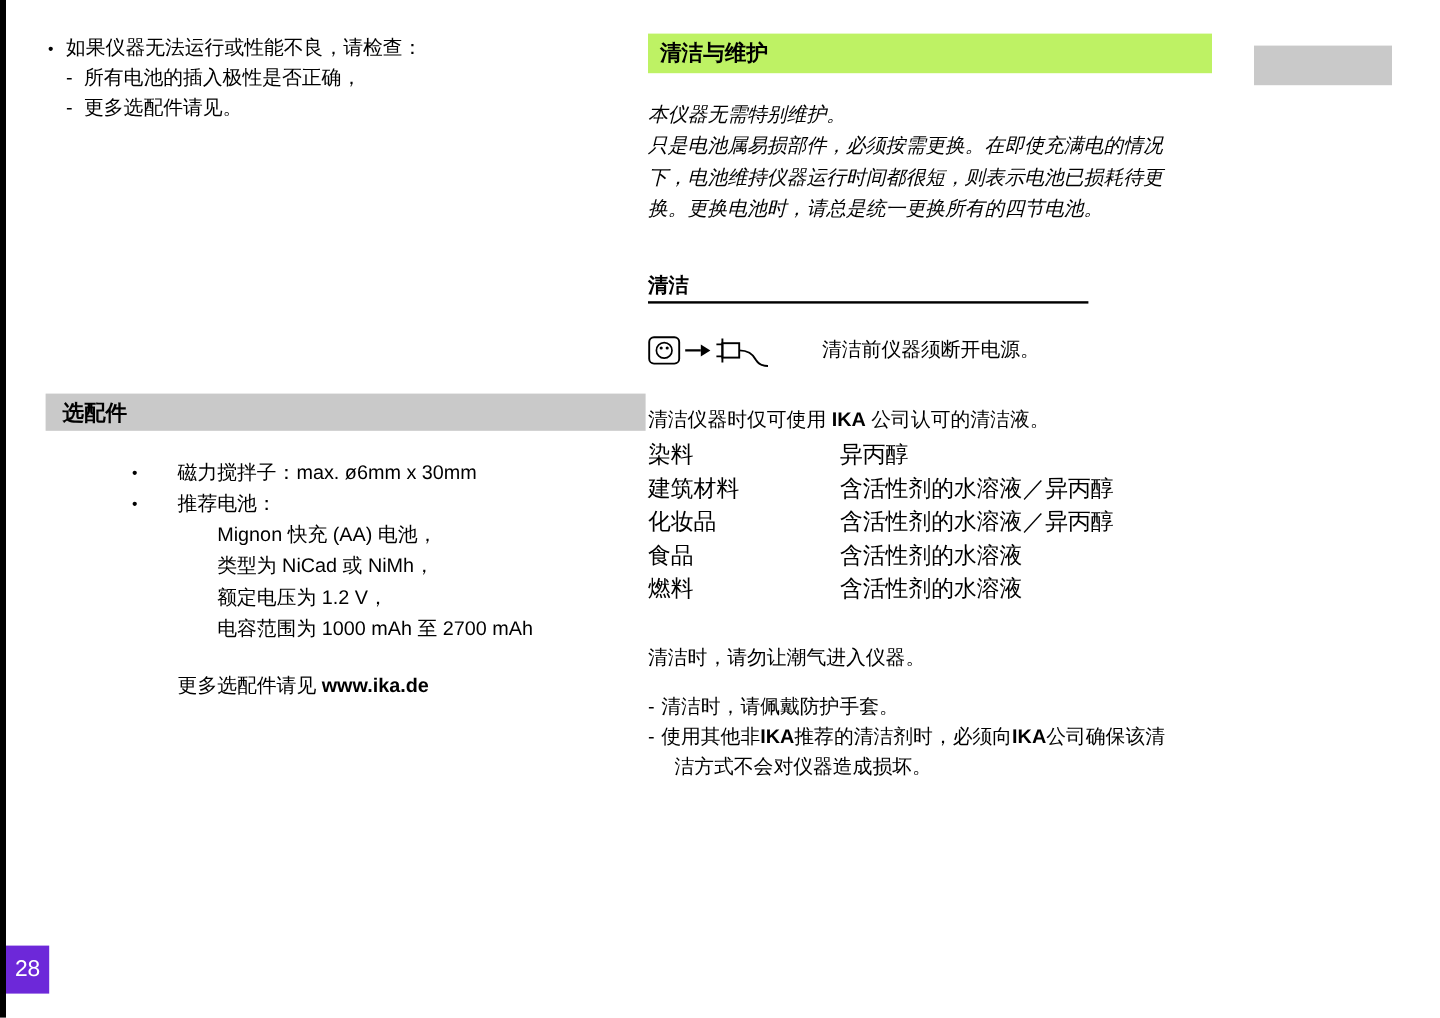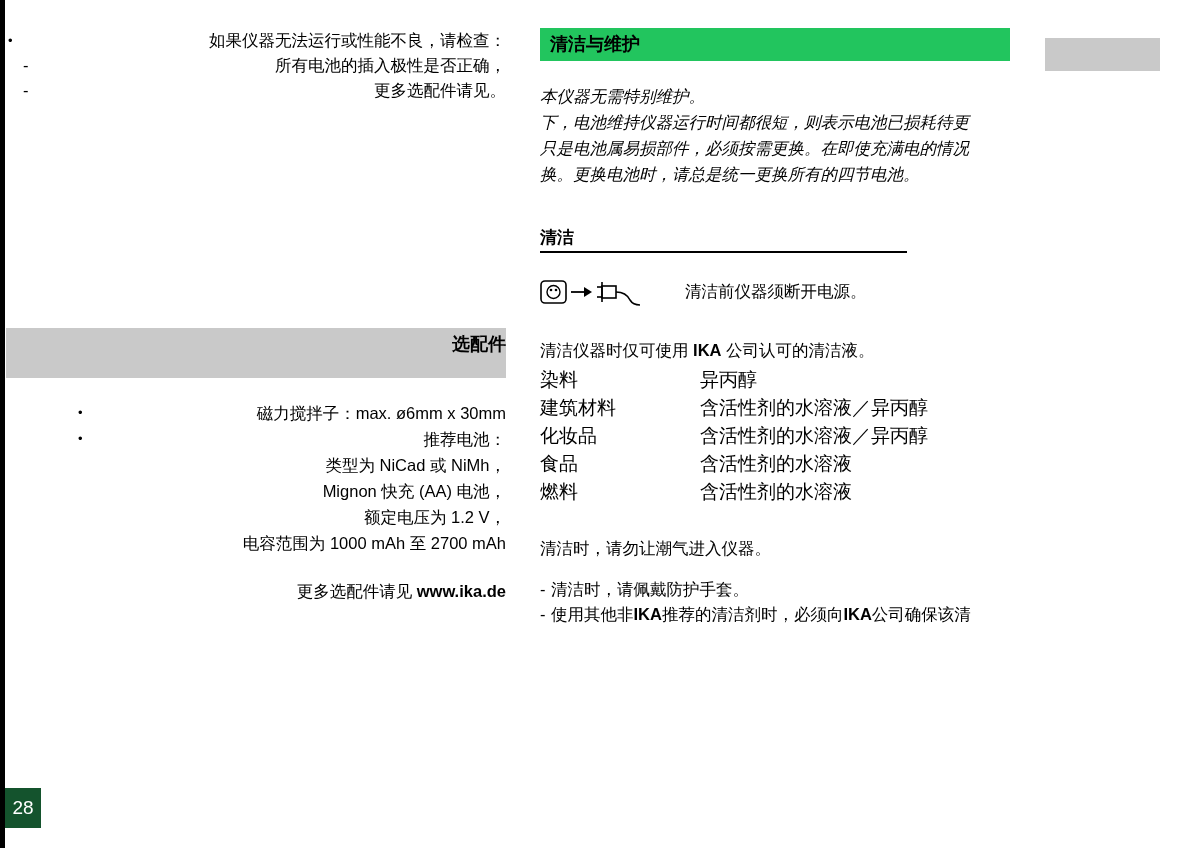--- a/index.html
+++ b/index.html
@@ -24,24 +24,23 @@
   .spine {
     position: absolute;
     left: 0;
     top: 0;
     width: 5px;
     height: 848px;
     background: #000000;
   }
   .col-left {
     position: absolute;
-    left: 6px;
+    left: 38px;
     top: 28px;
     width: 500px;
-    text-align: right;
   }
   .col-right {
     position: absolute;
     left: 540px;
     top: 28px;
     width: 630px;
   }
   
   .tslist {
     font-size: 16.5px;
@@ -66,25 +65,25 @@
     content: "-";
     position: absolute;
     left: 17px;
     top: 0;
   }
   
   .barhead {
     background: #c9c9c9;
     font-size: 18px;
     font-weight: bold;
-    padding: 6px 0 24px 14px;
+    padding: 6px 0 5px 14px;
     line-height: 20px;
   }
   .barhead-right {
-    background: #22c55e;
+    background: #bef264;
     font-size: 18px;
     font-weight: bold;
     padding: 6px 0 7px 10px;
     line-height: 20px;
     width: 470px;
     box-sizing: border-box;
   }
   .bar-stub {
     position: absolute;
     left: 1045px;
@@ -119,21 +118,21 @@
     margin-top: 22px;
   }
   .acc .more b { font-weight: bold; }
   
   .pagenum {
     position: absolute;
     left: 5px;
     bottom: 20px;
     width: 36px;
     height: 40px;
-    background: #14532d;
+    background: #6d28d9;
     color: #ffffff;
     font-size: 19px;
     display: flex;
     align-items: center;
     justify-content: center;
   }
   
   .body {
     font-size: 16.5px;
     line-height: 26px;
@@ -204,36 +203,36 @@
       <div class="lv2">更多选配件请见。</div>
     </div>
 
     <div style="height:225px"></div>
 
     <div class="barhead">选配件</div>
 
     <div class="acc">
       <div class="b">磁力搅拌子：max. ø6mm x 30mm</div>
       <div class="b">推荐电池：</div>
+      <div class="sub">Mignon 快充 (AA) 电池，</div>
       <div class="sub">类型为 NiCad 或 NiMh，</div>
-      <div class="sub">Mignon 快充 (AA) 电池，</div>
       <div class="sub">额定电压为 1.2 V，</div>
       <div class="sub">电容范围为 1000 mAh 至 2700 mAh</div>
       <div class="more"><span>更多选配件请见 </span><b>www.ika.de</b></div>
     </div>
   </div>
 
   <div class="col-right">
 
     <div class="barhead-right">清洁与维护</div>
 
     <div class="body">
       <div>本仪器无需特别维护。</div>
+      <div>只是电池属易损部件，必须按需更换。在即使充满电的情况</div>
       <div>下，电池维持仪器运行时间都很短，则表示电池已损耗待更</div>
-      <div>只是电池属易损部件，必须按需更换。在即使充满电的情况</div>
       <div>换。更换电池时，请总是统一更换所有的四节电池。</div>
     </div>
 
     <div class="subhead-wrap">
       <div class="subhead">清洁</div>
     </div>
 
     <div class="iconrow">
       <svg width="125" height="34" viewBox="0 0 125 34">
         <rect x="1" y="6" width="25" height="22" rx="4" fill="none" stroke="#000" stroke-width="1.6"></rect>
@@ -276,20 +275,21 @@
           <td>含活性剂的水溶液</td>
         </tr>
       </tbody>
     </table>
 
     <div class="para mt28">清洁时，请勿让潮气进入仪器。</div>
 
     <div class="dashlist mt18">
       <div class="d">清洁时，请佩戴防护手套。</div>
       <div class="d"><span>使用其他非</span><b>IKA</b><span>推荐的清洁剂时，必须向</span><b>IKA</b><span>公司确保该清</span></div>
+      <div class="cont">洁方式不会对仪器造成损坏。</div>
     </div>
   </div>
 
   <div class="bar-stub"></div>
 
   <div class="pagenum">28</div>
 
 </div>
 
 </body></html>

